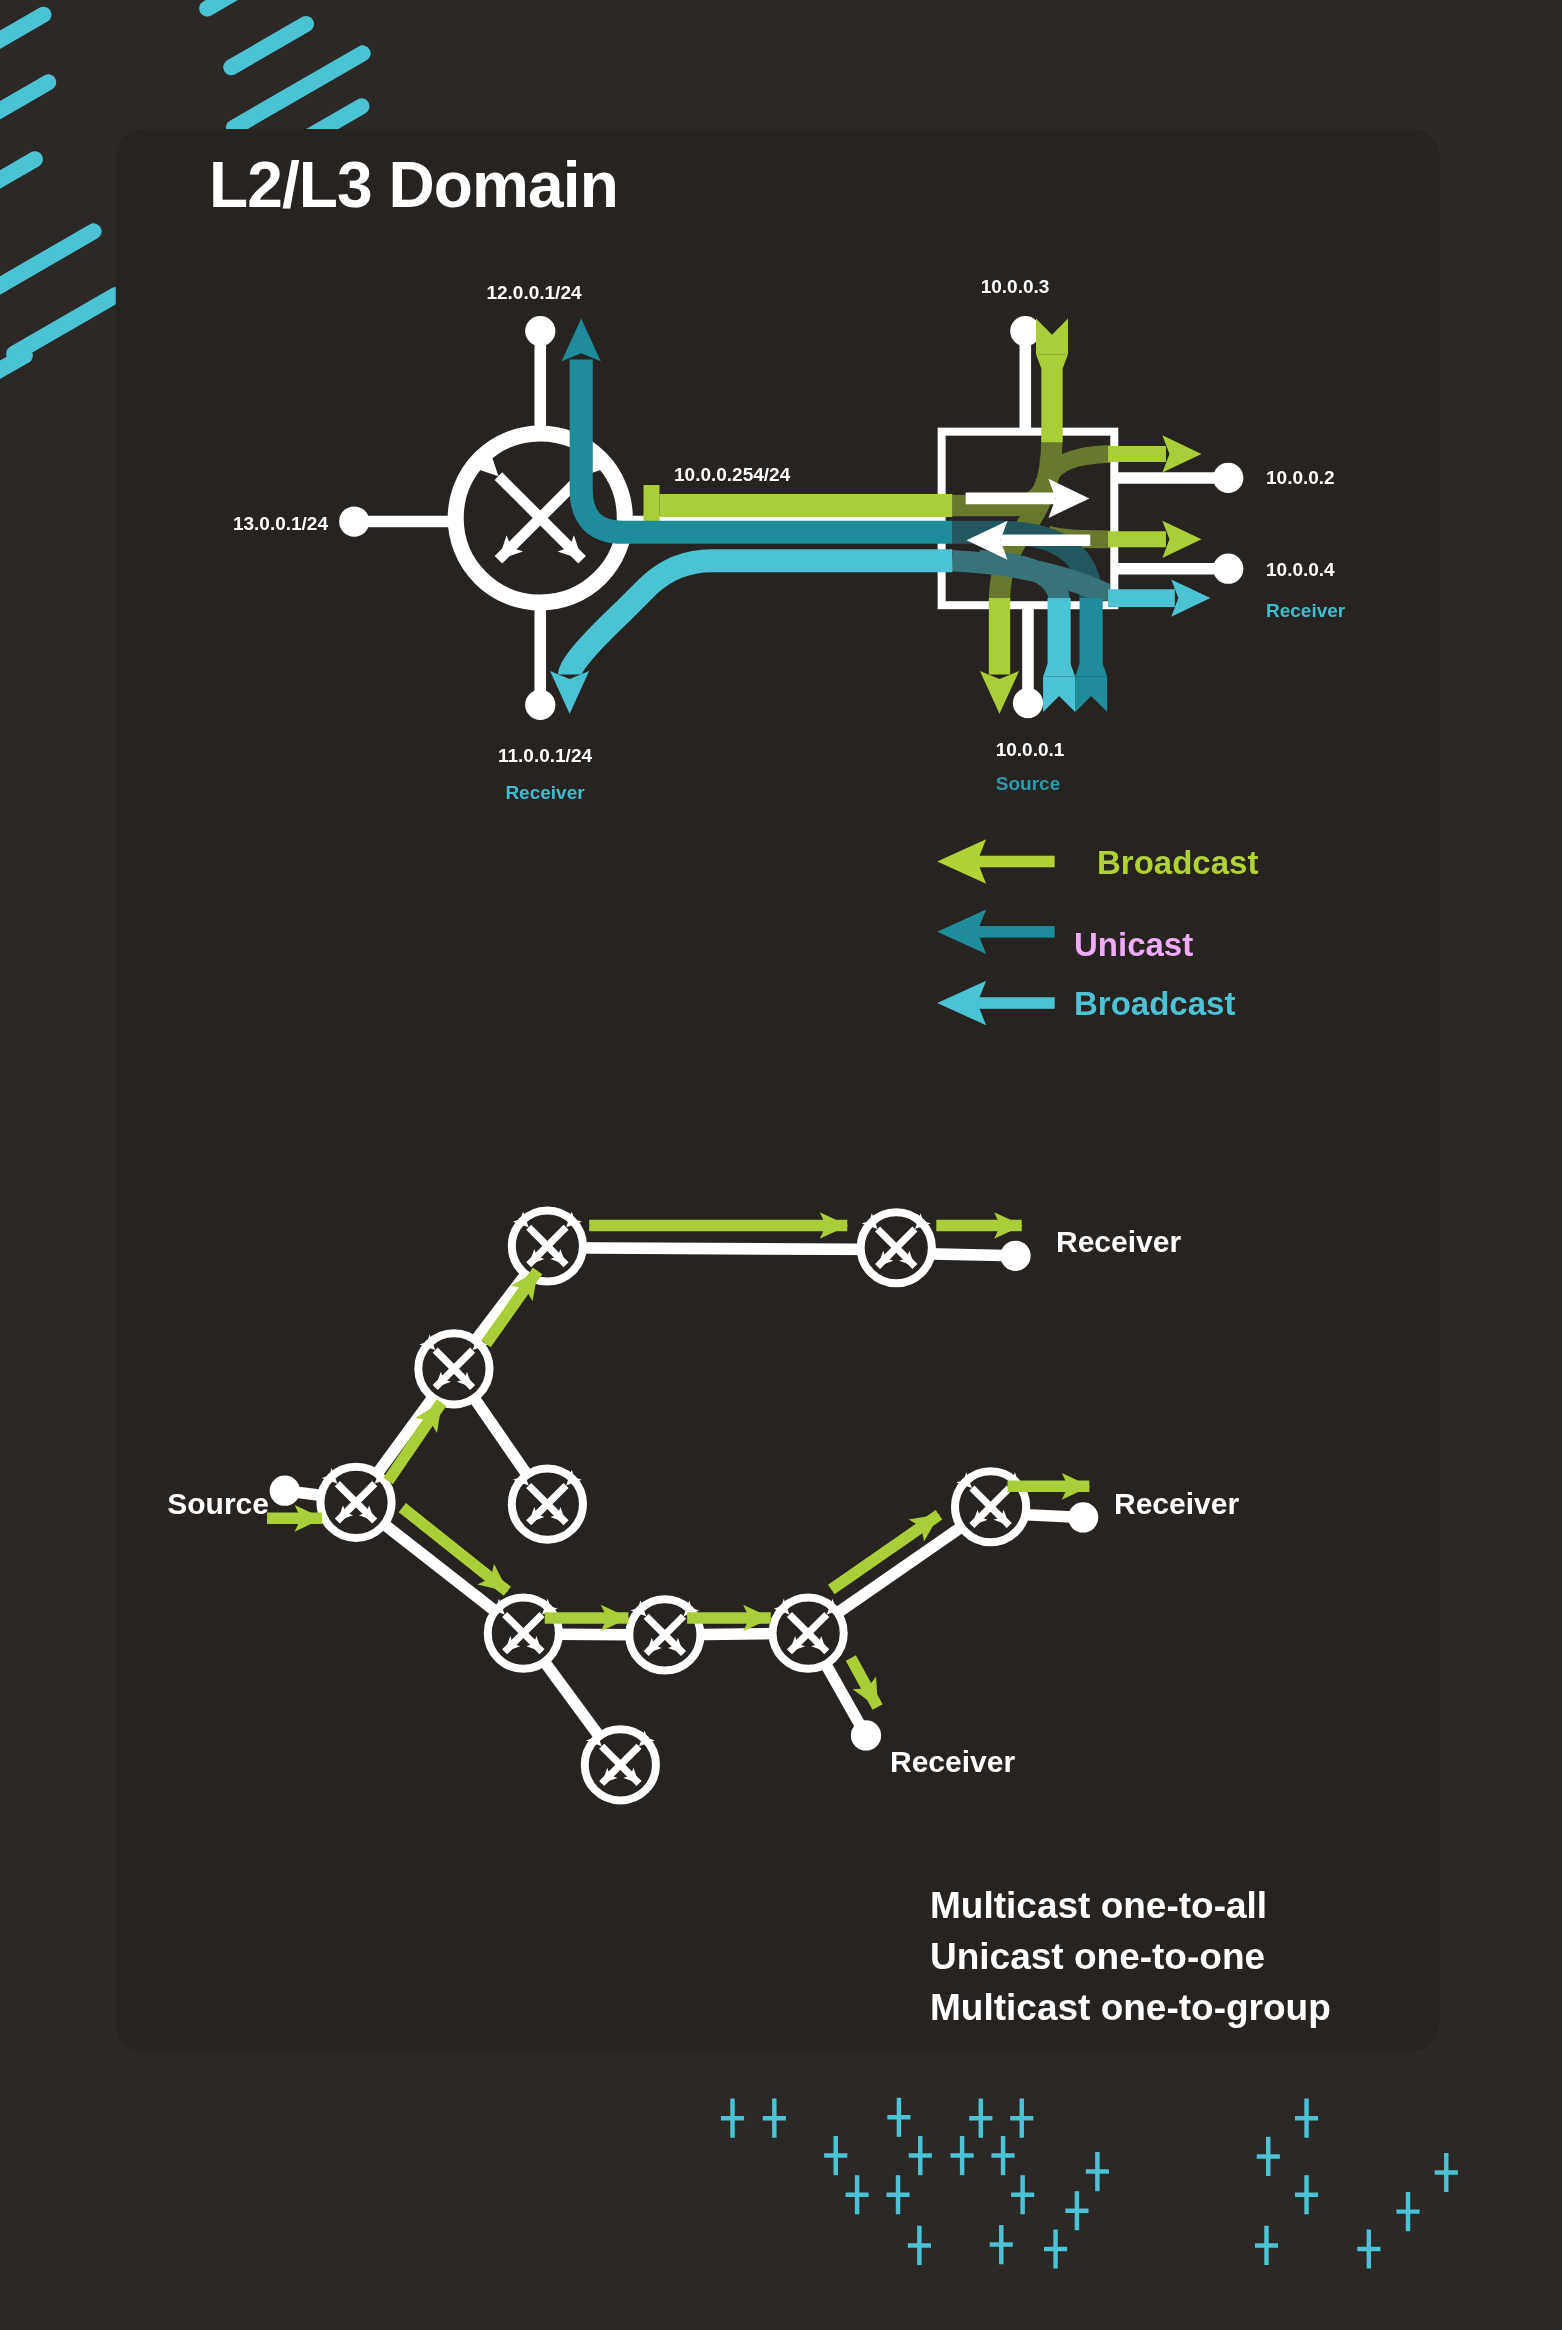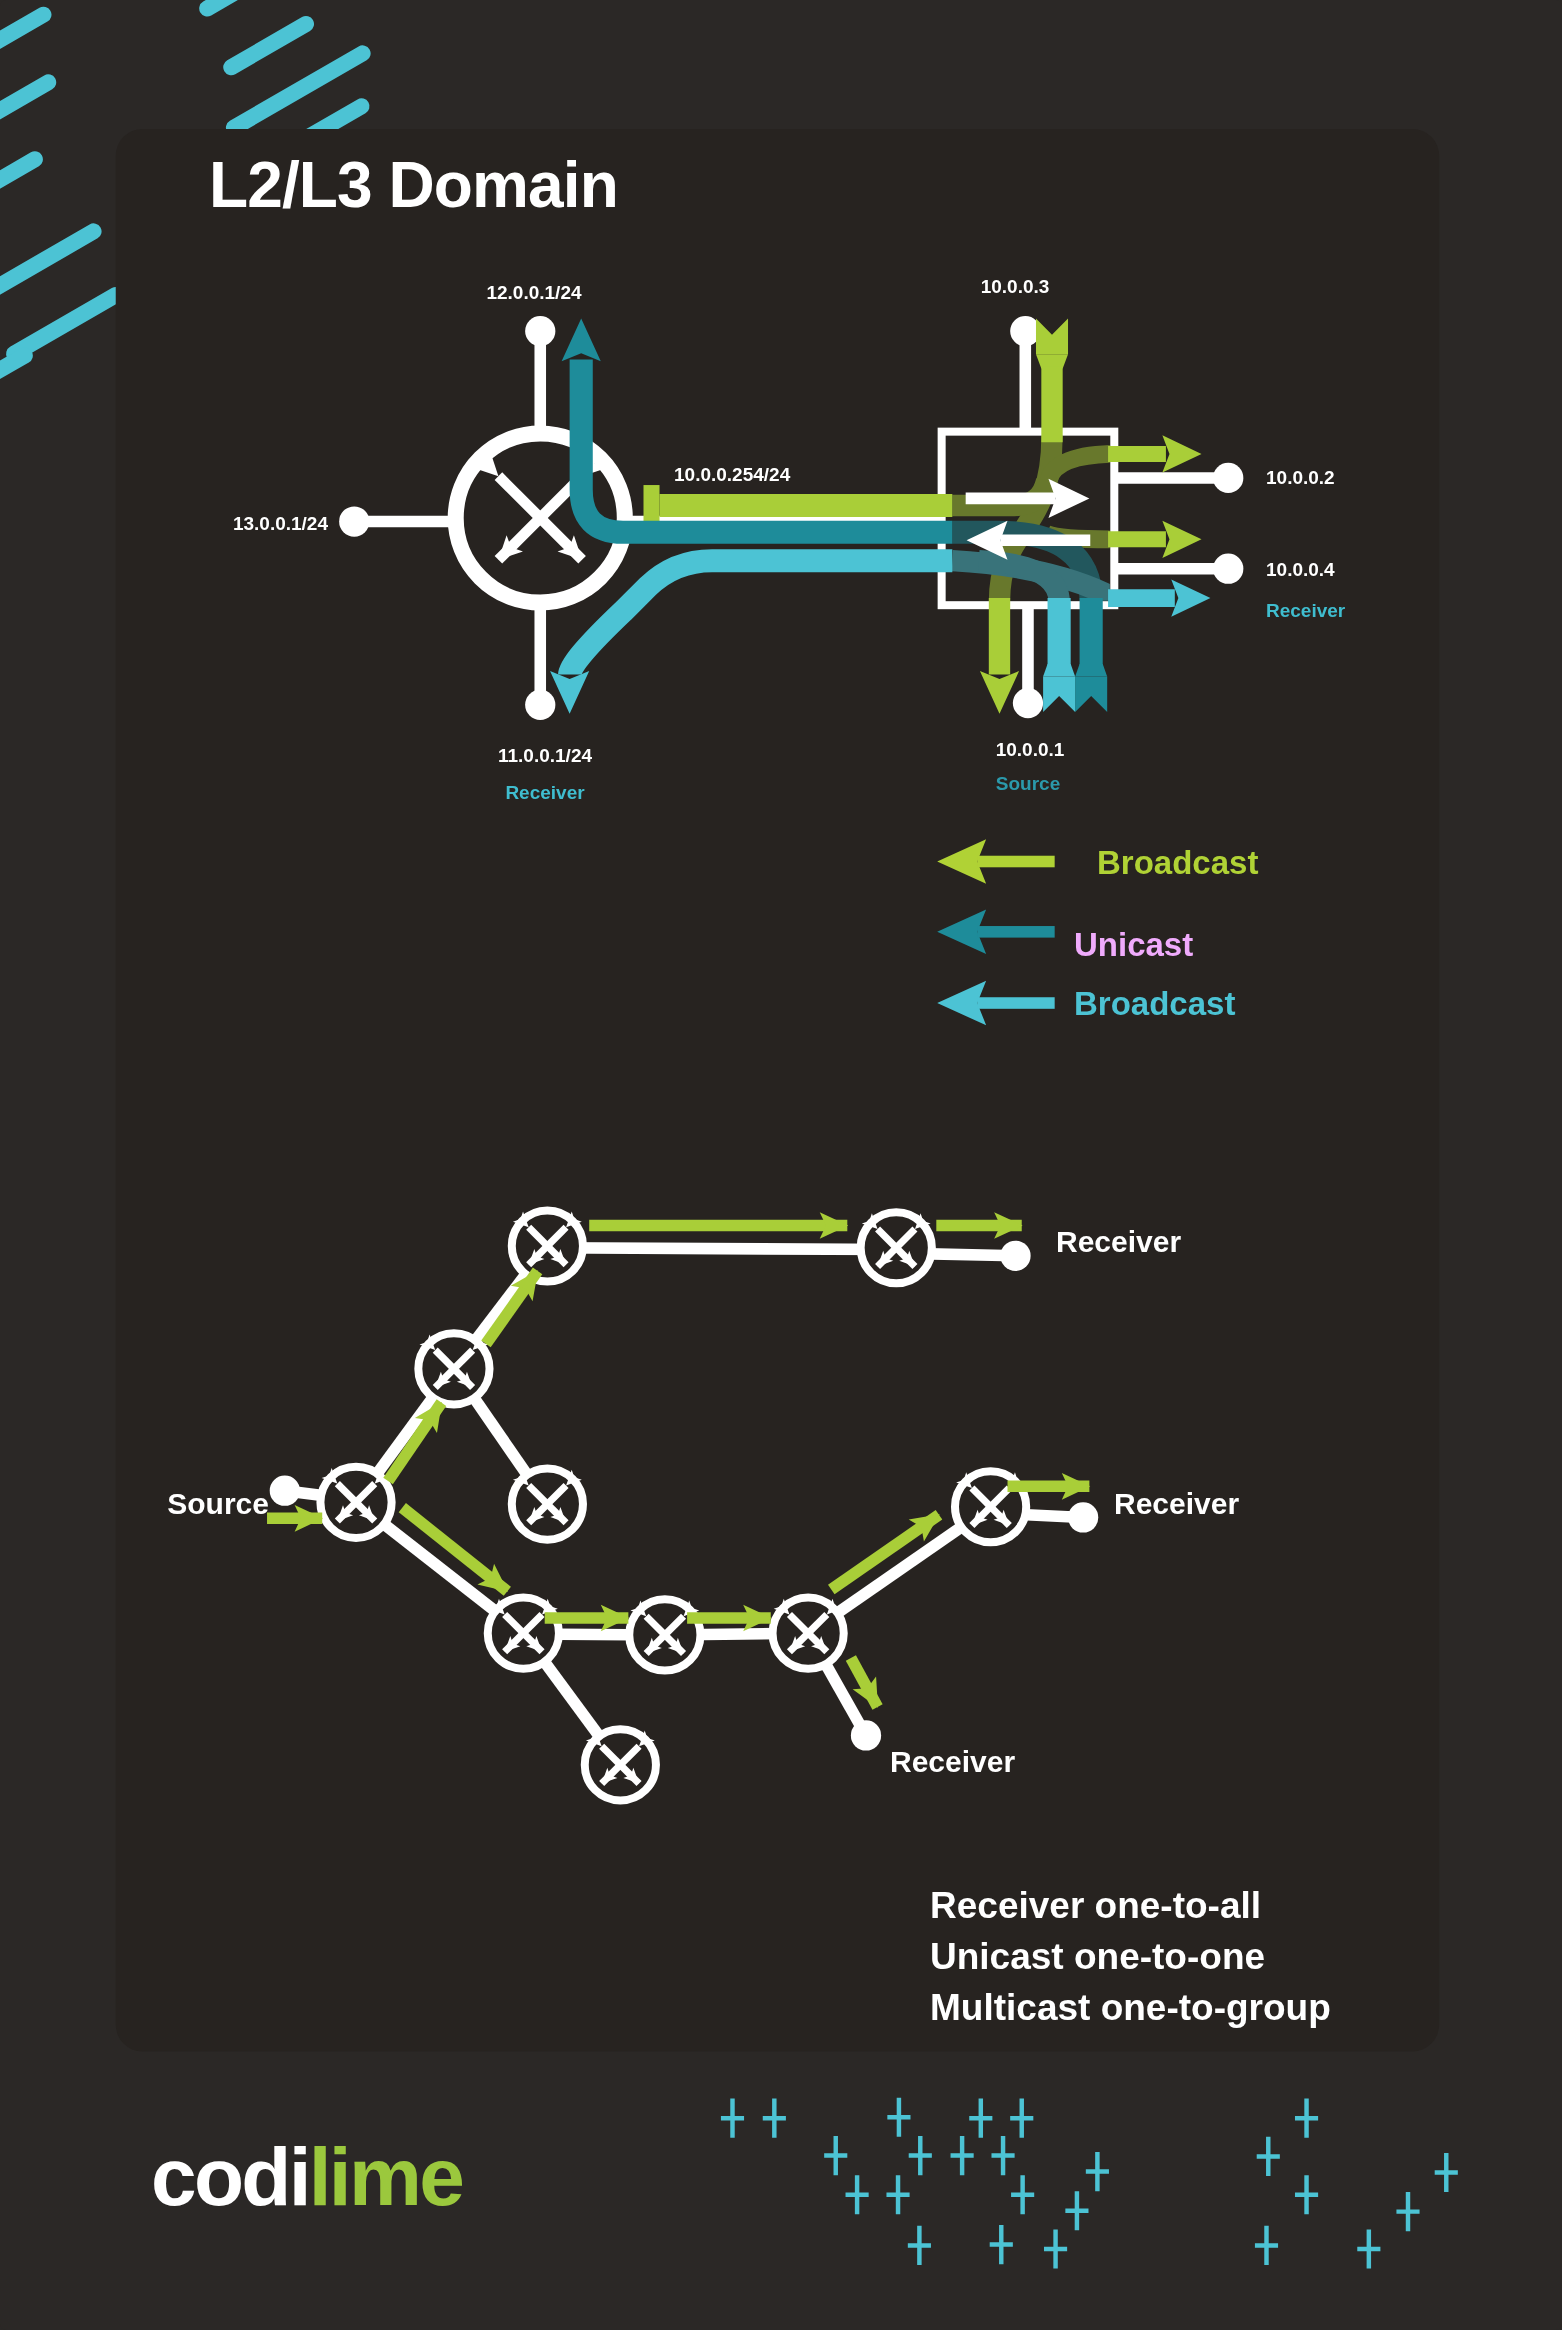--- a/index.html
+++ b/index.html
@@ -263,21 +263,20 @@
   <div class="lbl anchor-l legend-lbl lg-dteal" style="left:1074px;top:932px">Unicast</div>
   <div class="lbl anchor-l legend-lbl lg-lteal" style="left:1074px;top:1003px">Broadcast</div>
 
 
   <div class="lbl anchor-r l3lbl" style="left:269px;top:1504px">Source</div>
   <div class="lbl anchor-l l3lbl" style="left:1056px;top:1242px">Receiver</div>
   <div class="lbl anchor-l l3lbl" style="left:1114px;top:1504px">Receiver</div>
   <div class="lbl anchor-l l3lbl" style="left:890px;top:1762px">Receiver</div>
 
   <div id="summary">
-    <div>Receiver one-to-all</div>
+    <div>Multicast one-to-all</div>
     <div>Unicast one-to-one</div>
     <div class="green">Multicast one-to-group</div>
   </div>
 
-  <div id="logo"><span>codi</span><span class="lime">lime</span></div>
 
 </div>
 
 
 </body></html>

